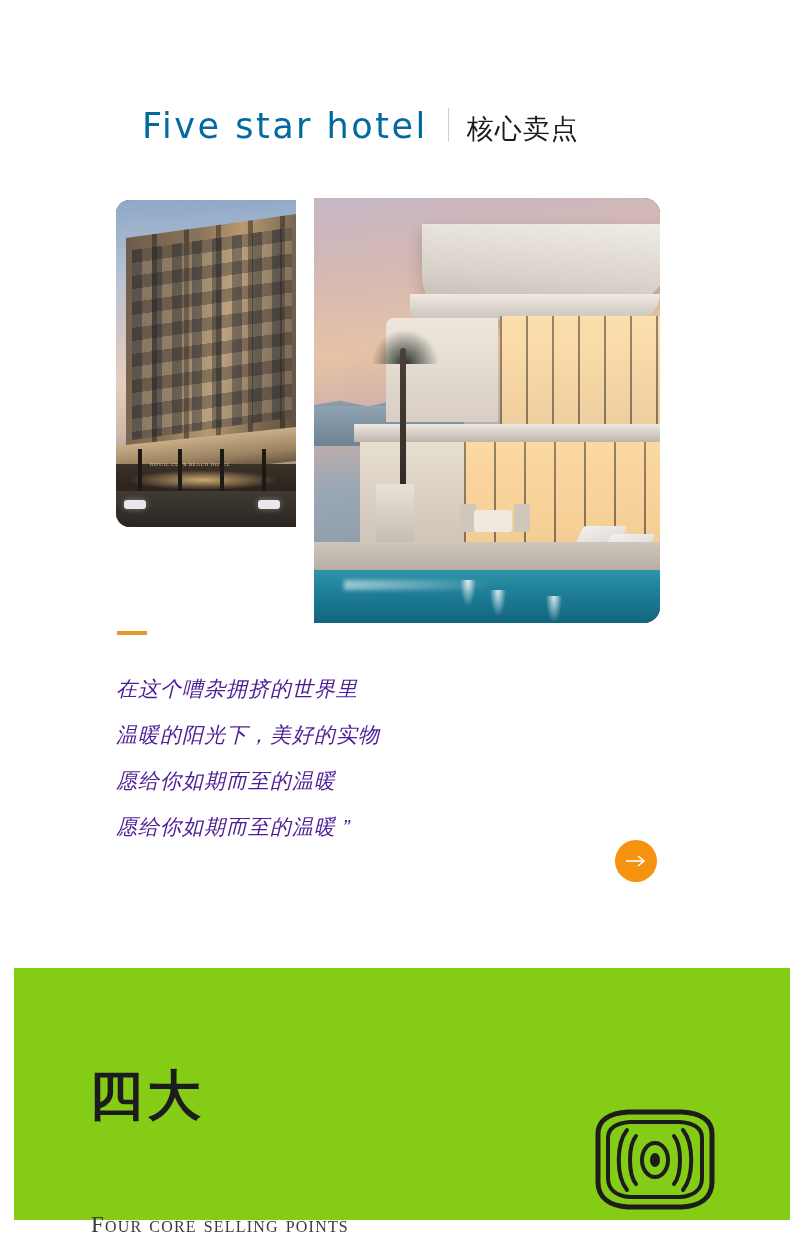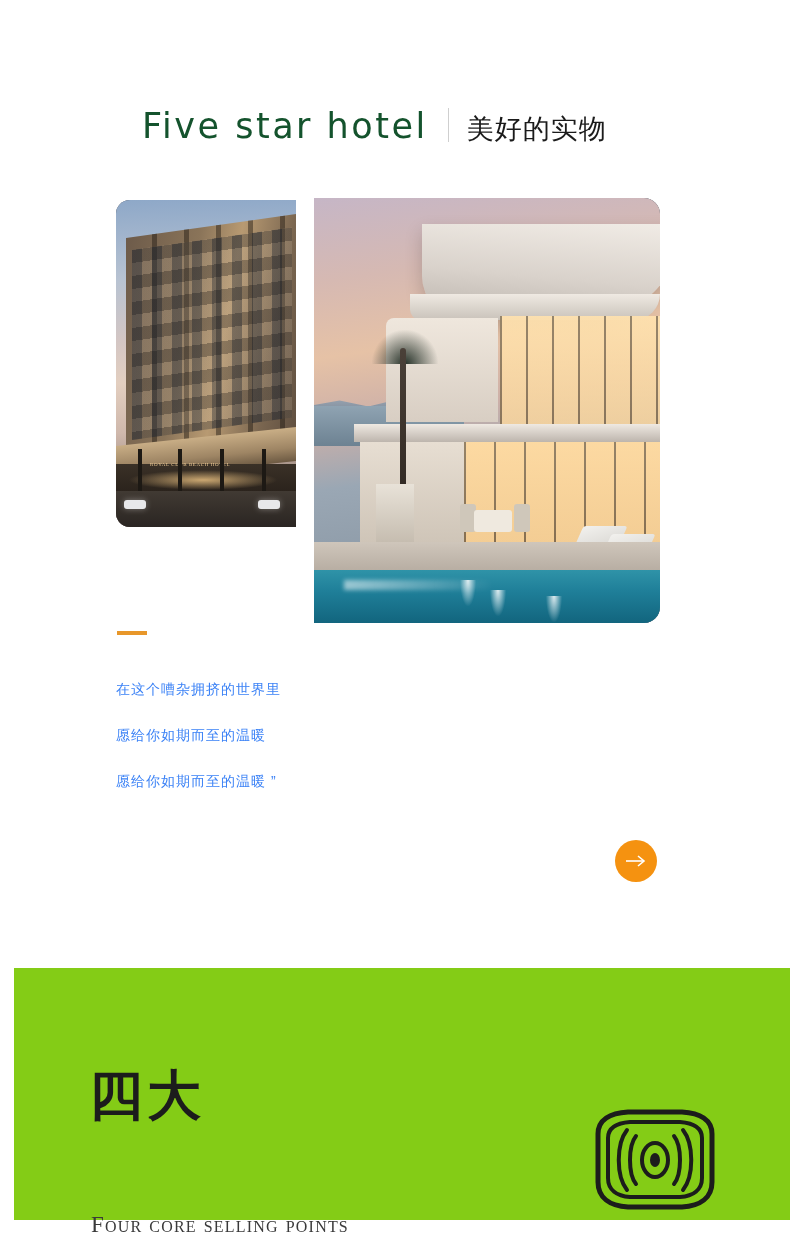--- a/index.html
+++ b/index.html
@@ -29,21 +29,21 @@
     position: absolute;
     left: 142px;
     top: 104px;
     display: flex;
     align-items: baseline;
   }
   .title-en {
     font-family: "DejaVu Sans", sans-serif;
     font-size: 35px;
     letter-spacing: 2.5px;
-    color: #14532d;
+    color: #0369a1;
     font-weight: 400;
     line-height: 1;
     white-space: nowrap;
   }
   .title-divider {
     width: 1px;
     height: 34px;
     background: #cfcfcf;
     margin: 0 18px 0 20px;
     position: relative;
@@ -275,26 +275,27 @@
   }
 
   
   .poem {
     position: absolute;
     left: 116px;
     top: 666px;
     width: 470px;
   }
   .poem-line {
-    font-size: 14px;
-    color: #3b82f6;
+    font-size: 21px;
+    color: #4c1d95;
     letter-spacing: 1px;
     line-height: 46px;
     white-space: nowrap;
     font-family: "Liberation Sans", sans-serif;
+    font-style: italic;
   }
 
   
   .arrow-btn {
     position: absolute;
     left: 615px;
     top: 840px;
     width: 42px;
     height: 42px;
     border-radius: 50%;
@@ -358,21 +359,21 @@
   .badge-icon svg { display: block; }
 </style>
 </head>
 <body>
 
 <div class="top-section">
 
   <div class="title-row">
     <span class="title-en">Five star hotel</span>
     <span class="title-divider"></span>
-    <span class="title-cn">美好的实物</span>
+    <span class="title-cn">核心卖点</span>
   </div>
 
   <div class="photo-left">
     <div class="pl-sky"></div>
     <div class="pl-building">
       <div class="fin" style="left:26px"></div>
       <div class="fin" style="left:58px"></div>
       <div class="fin" style="left:90px"></div>
       <div class="fin" style="left:122px"></div>
       <div class="fin" style="left:154px"></div>
@@ -416,20 +417,21 @@
     <div class="pr-pool-shine"></div>
     <div class="pr-poollight" style="left:146px; top:382px"></div>
     <div class="pr-poollight" style="left:176px; top:392px"></div>
     <div class="pr-poollight" style="left:232px; top:398px"></div>
   </div>
 
   <div class="rule"></div>
 
   <div class="poem">
     <div class="poem-line">在这个嘈杂拥挤的世界里</div>
+    <div class="poem-line">温暖的阳光下，美好的实物</div>
     <div class="poem-line">愿给你如期而至的温暖</div>
     <div class="poem-line">愿给你如期而至的温暖 ”</div>
   </div>
 
   <div class="arrow-btn">
     <span>
       <svg width="22" height="14" viewBox="0 0 22 14">
         <line x1="1" y1="7" x2="18" y2="7" stroke="#ffffff" stroke-width="1.6"></line>
         <polyline points="13,2 19,7 13,12" fill="none" stroke="#ffffff" stroke-width="1.6"></polyline>
       </svg>

